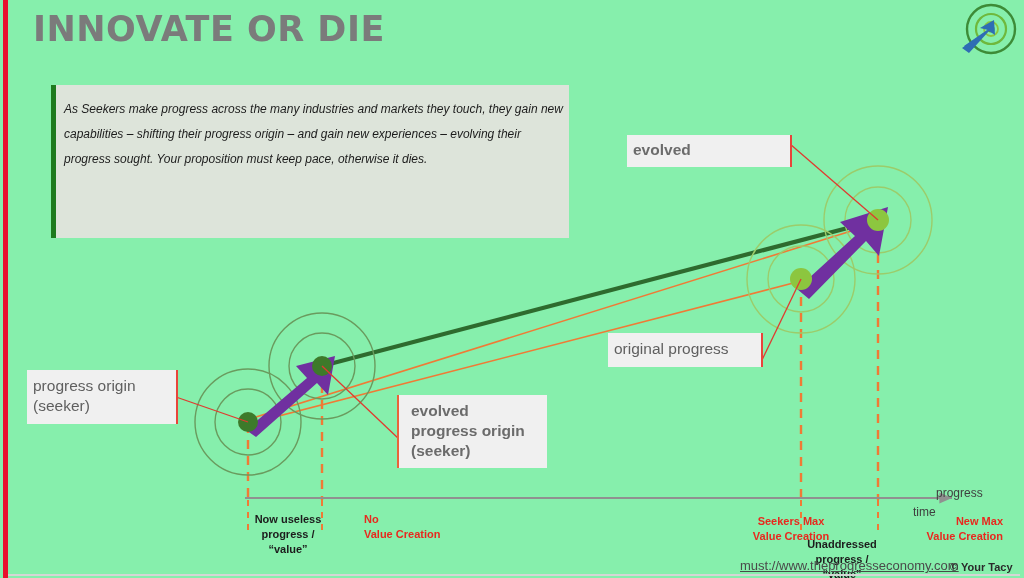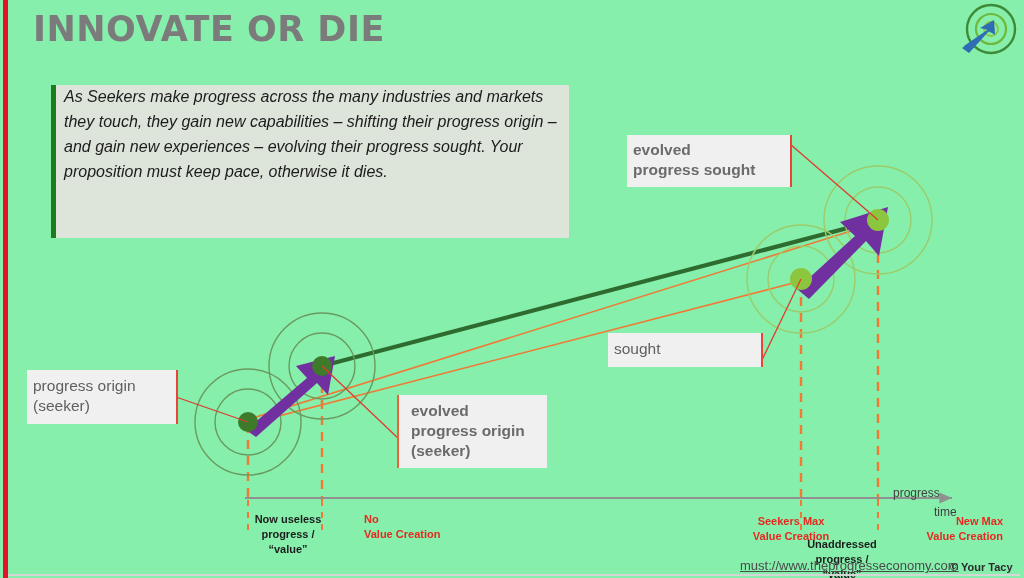--- a/index.html
+++ b/index.html
@@ -52,23 +52,23 @@
     top: 85px;
     width: 518px;
     height: 153px;
     background: #dde4da;
     border-left: 5px solid #1e7b1e;
     box-sizing: border-box;
   }
   .intro-text {
     position: absolute;
     left: 64px;
-    top: 84px;
+    top: 97px;
     width: 500px;
-    font-size: 16px;
+    font-size: 12px;
     font-style: italic;
     line-height: 25px;
     color: #1c1c1c;
     font-family: "Liberation Sans", sans-serif;
   }
   
   #diagram {
     position: absolute;
     left: 0;
     top: 0;
@@ -117,22 +117,22 @@
   #t-prev-max    { left: 714px; top: 514px; width: 90px; text-align: center; }
   #t-unaddressed { left: 803px; top: 514px; width: 78px; text-align: center; margin-top: 23px; }
   #t-new-max     { left: 881px; top: 514px; width: 90px; text-align: right; }
 
   .axis-name {
     position: absolute;
     font-family: "Liberation Sans", sans-serif;
     font-size: 12px;
     color: #3f3f3f;
   }
-  #ax-progress { left: 893px; top: 486px; }
-  #ax-time     { left: 913px; top: 505px; margin-left: 21px; }
+  #ax-progress { left: 936px; top: 486px; }
+  #ax-time     { left: 913px; top: 505px; }
 
   
   .footer-url {
     position: absolute;
     left: 740px;
     top: 558px;
     font-size: 13px;
     color: #4a4a4a;
     text-decoration: underline;
     font-family: "Liberation Sans", sans-serif;
@@ -244,26 +244,25 @@
     <div>(seeker)</div>
   </div>
 
   <div class="gbox bold brd-l" id="lbl-evolved-origin">
     <div>evolved</div>
     <div>progress origin</div>
     <div>(seeker)</div>
   </div>
 
   <div class="gbox plain brd-r" id="lbl-orig-sought">
-    <div>sought</div>
+    <div>original progress</div>
   </div>
 
   <div class="gbox bold brd-r" id="lbl-evolved-sought">
     <div>evolved</div>
-    <div>progress sought</div>
   </div>
 
   <div class="tick-label dark" id="t-now-useless">
     <div>Now useless</div>
     <div>progress /</div>
     <div>“value”</div>
   </div>
 
   <div class="tick-label red" id="t-no-value">
     <div>No</div>

